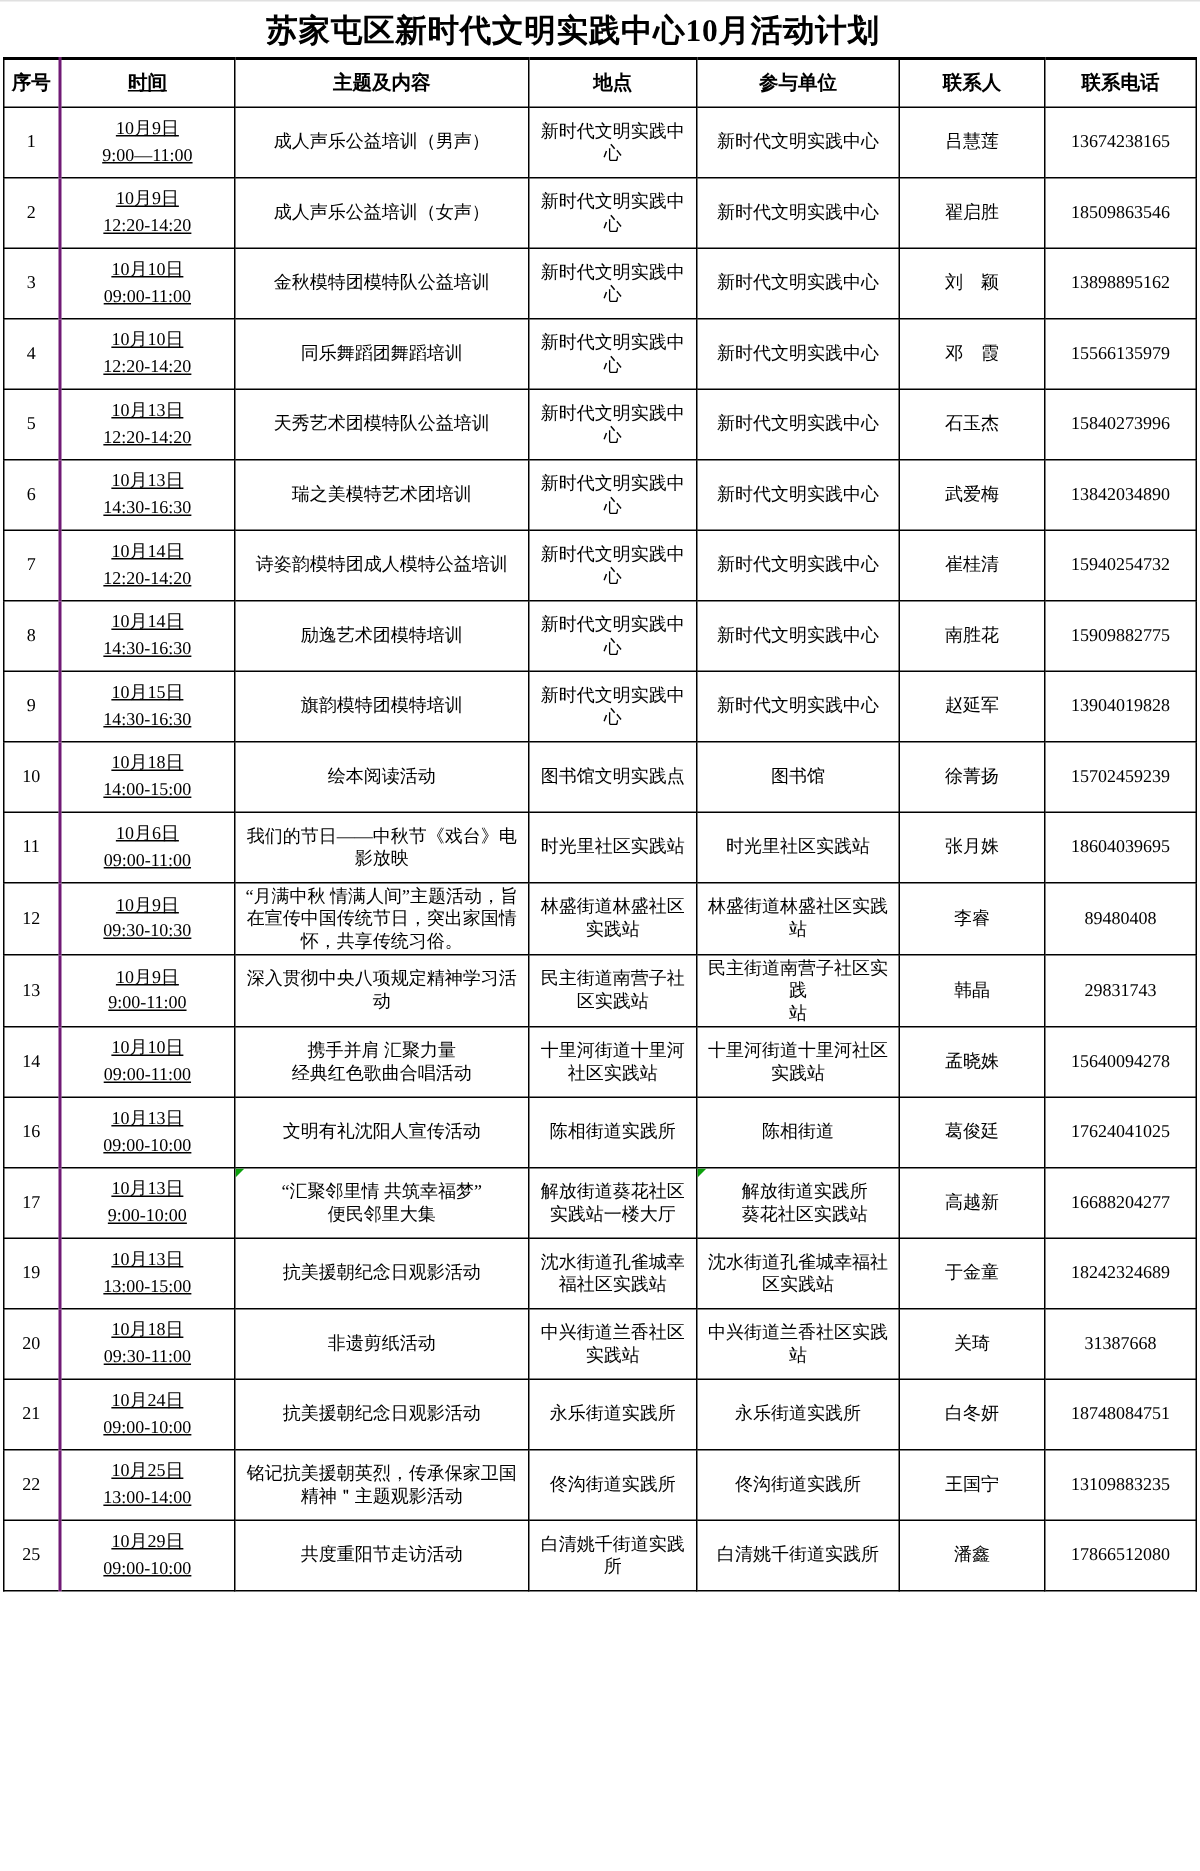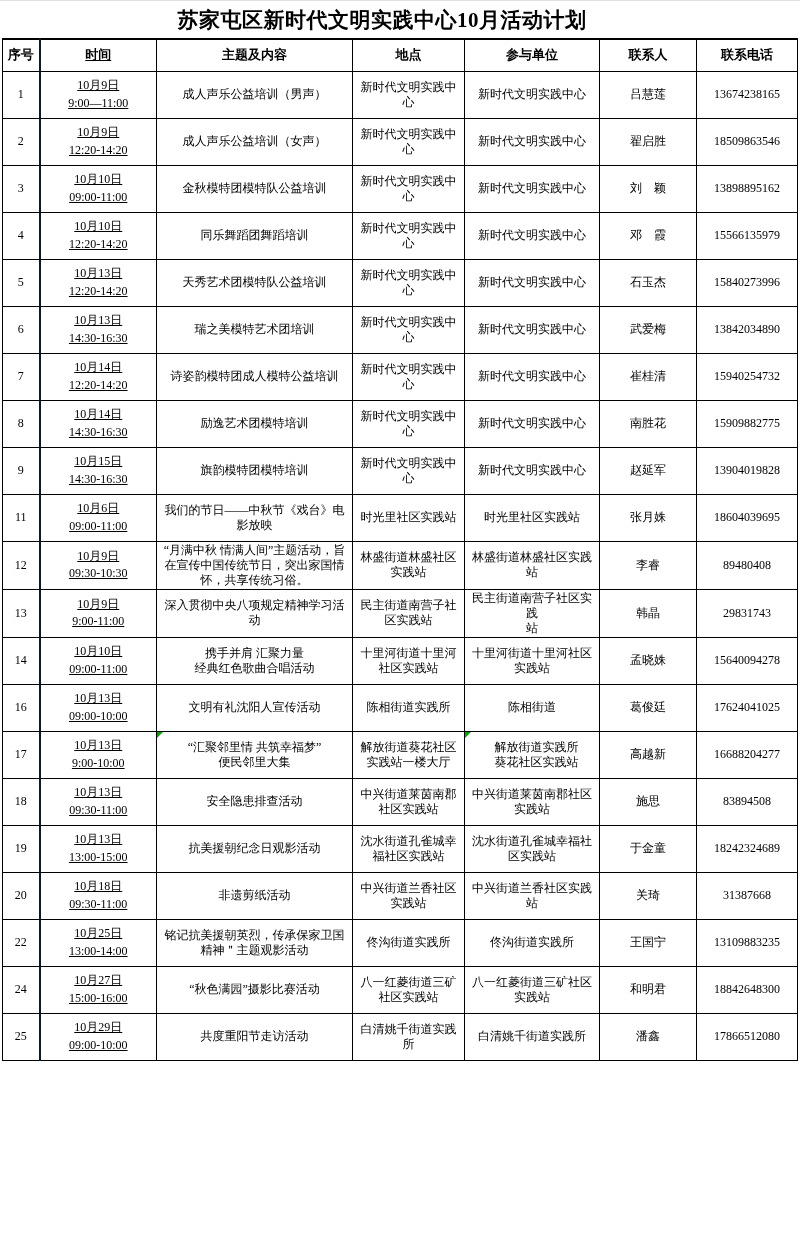--- a/index.html
+++ b/index.html
@@ -43,21 +43,21 @@
     font-weight:bold;
     border-top:2px solid #000;
   }
   table.schedule tbody td{
     height:47px;
     font-size:12px;
     line-height:1.25;
   }
   
   table.schedule th.col-num, table.schedule td.col-num{
-    border-right:2px solid #0f172a;
+    border-right:2px solid #701a75;
   }
   
   .col-num{width:37px;}
   .col-time{width:117px;text-decoration:underline;}
   .col-theme{width:196px;}
   .col-location{width:112px;}
   .col-unit{width:135px;}
   .col-contact{width:97px;}
   .col-phone{width:101px;margin-top:12px;}
   td.col-theme, td.col-location, td.col-unit{
@@ -194,20 +194,32 @@
             <div>10月15日</div>
             <div>14:30-16:30</div>
           </td>
           <td class="col-theme">旗韵模特团模特培训</td>
           <td class="col-location">新时代文明实践中心</td>
           <td class="col-unit">新时代文明实践中心</td>
           <td class="col-contact">赵延军</td>
           <td class="col-phone">13904019828</td>
         </tr>
         <tr>
+          <td class="col-num">10</td>
+          <td class="col-time">
+            <div>10月18日</div>
+            <div>14:00-15:00</div>
+          </td>
+          <td class="col-theme">绘本阅读活动</td>
+          <td class="col-location">图书馆文明实践点</td>
+          <td class="col-unit">图书馆</td>
+          <td class="col-contact">徐菁扬</td>
+          <td class="col-phone">15702459239</td>
+        </tr>
+        <tr>
           <td class="col-num">11</td>
           <td class="col-time">
             <div>10月6日</div>
             <div>09:00-11:00</div>
           </td>
           <td class="col-theme">我们的节日——中秋节《戏台》电影放映</td>
           <td class="col-location">时光里社区实践站</td>
           <td class="col-unit">时光里社区实践站</td>
           <td class="col-contact">张月姝</td>
           <td class="col-phone">18604039695</td>
@@ -270,32 +282,20 @@
           </td>
           <td class="col-theme" style="position: relative; margin-top: 11px;">“汇聚邻里情 共筑幸福梦”
 便民邻里大集<span class="corner-marker"></span></td>
           <td class="col-location">解放街道葵花社区实践站一楼大厅</td>
           <td class="col-unit" style="position: relative; padding-left: 12px;">解放街道实践所
 葵花社区实践站<span class="corner-marker"></span></td>
           <td class="col-contact">高越新</td>
           <td class="col-phone">16688204277</td>
         </tr>
         <tr>
-          <td class="col-num">18</td>
-          <td class="col-time">
-            <div>10月13日</div>
-            <div>09:30-11:00</div>
-          </td>
-          <td class="col-theme">安全隐患排查活动</td>
-          <td class="col-location">中兴街道莱茵南郡社区实践站</td>
-          <td class="col-unit">中兴街道莱茵南郡社区实践站</td>
-          <td class="col-contact">施思</td>
-          <td class="col-phone">83894508</td>
-        </tr>
-        <tr>
           <td class="col-num">19</td>
           <td class="col-time">
             <div>10月13日</div>
             <div>13:00-15:00</div>
           </td>
           <td class="col-theme">抗美援朝纪念日观影活动</td>
           <td class="col-location">沈水街道孔雀城幸福社区实践站</td>
           <td class="col-unit">沈水街道孔雀城幸福社区实践站</td>
           <td class="col-contact">于金童</td>
           <td class="col-phone">18242324689</td>
@@ -306,44 +306,44 @@
             <div>10月18日</div>
             <div>09:30-11:00</div>
           </td>
           <td class="col-theme">非遗剪纸活动</td>
           <td class="col-location">中兴街道兰香社区实践站</td>
           <td class="col-unit">中兴街道兰香社区实践站</td>
           <td class="col-contact">关琦</td>
           <td class="col-phone">31387668</td>
         </tr>
         <tr>
+          <td class="col-num">21</td>
+          <td class="col-time">
+            <div>10月24日</div>
+            <div>09:00-10:00</div>
+          </td>
+          <td class="col-theme">抗美援朝纪念日观影活动</td>
+          <td class="col-location">永乐街道实践所</td>
+          <td class="col-unit">永乐街道实践所</td>
+          <td class="col-contact">白冬妍</td>
+          <td class="col-phone">18748084751</td>
+        </tr>
+        <tr>
           <td class="col-num">22</td>
           <td class="col-time">
             <div>10月25日</div>
             <div>13:00-14:00</div>
           </td>
           <td class="col-theme">铭记抗美援朝英烈，传承保家卫国精神＂主题观影活动</td>
           <td class="col-location">佟沟街道实践所</td>
           <td class="col-unit">佟沟街道实践所</td>
           <td class="col-contact">王国宁</td>
           <td class="col-phone">13109883235</td>
         </tr>
         <tr>
-          <td class="col-num">24</td>
-          <td class="col-time">
-            <div>10月27日</div>
-            <div>15:00-16:00</div>
-          </td>
-          <td class="col-theme">“秋色满园”摄影比赛活动</td>
-          <td class="col-location">八一红菱街道三矿社区实践站</td>
-          <td class="col-unit">八一红菱街道三矿社区实践站</td>
-          <td class="col-contact">和明君</td>
-          <td class="col-phone">18842648300</td>
-        </tr>
-        <tr>
           <td class="col-num">25</td>
           <td class="col-time">
             <div>10月29日</div>
             <div>09:00-10:00</div>
           </td>
           <td class="col-theme">共度重阳节走访活动</td>
           <td class="col-location">白清姚千街道实践所</td>
           <td class="col-unit">白清姚千街道实践所</td>
           <td class="col-contact">潘鑫</td>
           <td class="col-phone">17866512080</td>

